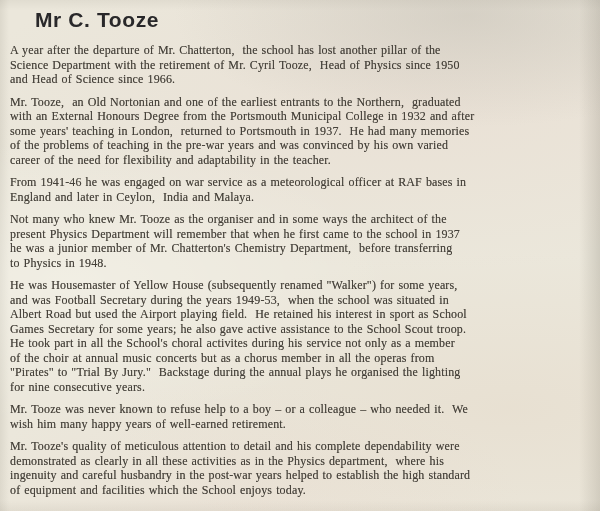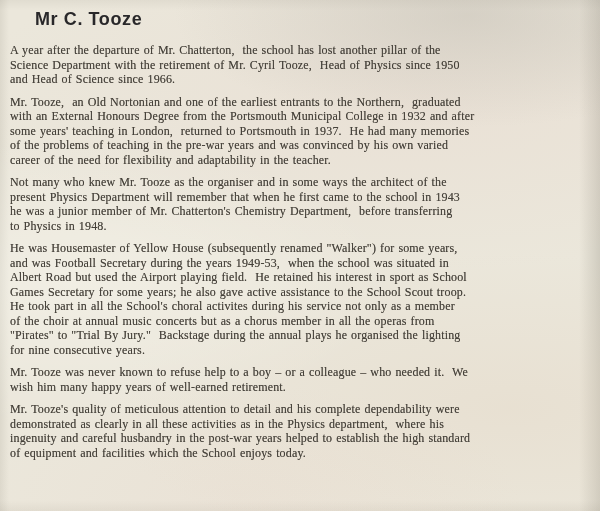--- a/index.html
+++ b/index.html
@@ -17,21 +17,21 @@
       radial-gradient(400px 160px at 40% 97%, rgba(231,212,200,0.25), transparent 70%),
       linear-gradient(to right, rgba(130,126,112,0.14), transparent 1.5%, transparent 96.5%, rgba(130,126,112,0.26)),
       linear-gradient(to bottom, rgba(130,126,112,0.10), transparent 2%, transparent 98%, rgba(150,142,126,0.12));
     font-family: "Liberation Serif", serif;
   }
   .title {
     margin: 0;
     padding: 7px 0 0 35px;
     font-family: "Liberation Sans", sans-serif;
     font-weight: bold;
-    font-size: 18px;
+    font-size: 21px;
     line-height: 25px;
     letter-spacing: 0.6px;
     color: var(--title_ink, #29282a);
   }
   .body {
     margin: 11px 6px 0 10px;
   }
   .para {
     margin: 8px 0 7px 0;
     font-size: 12px;
@@ -51,22 +51,24 @@
   <h1 class="title">Mr C. Tooze</h1>
   <div class="body" id="article-body">
       <p class="para">A year after the departure of Mr. Chatterton,  the school has lost another pillar of the
 Science Department with the retirement of Mr. Cyril Tooze,  Head of Physics since 1950
 and Head of Science since 1966.</p>
       <p class="para">Mr. Tooze,  an Old Nortonian and one of the earliest entrants to the Northern,  graduated
 with an External Honours Degree from the Portsmouth Municipal College in 1932 and after
 some years' teaching in London,  returned to Portsmouth in 1937.  He had many memories
 of the problems of teaching in the pre-war years and was convinced by his own varied
 career of the need for flexibility and adaptability in the teacher.</p>
+      <p class="para">From 1941-46 he was engaged on war service as a meteorological officer at RAF bases in
+England and later in Ceylon,  India and Malaya.</p>
       <p class="para">Not many who knew Mr. Tooze as the organiser and in some ways the architect of the
-present Physics Department will remember that when he first came to the school in 1943
+present Physics Department will remember that when he first came to the school in 1937
 he was a junior member of Mr. Chatterton's Chemistry Department,  before transferring
 to Physics in 1948.</p>
       <p class="para">He was Housemaster of Yellow House (subsequently renamed "Walker") for some years,
 and was Football Secretary during the years 1949-53,  when the school was situated in
 Albert Road but used the Airport playing field.  He retained his interest in sport as School
 Games Secretary for some years; he also gave active assistance to the School Scout troop.
 He took part in all the School's choral activites during his service not only as a member
 of the choir at annual music concerts but as a chorus member in all the operas from
 "Pirates" to "Trial By Jury."  Backstage during the annual plays he organised the lighting
 for nine consecutive years.</p>

